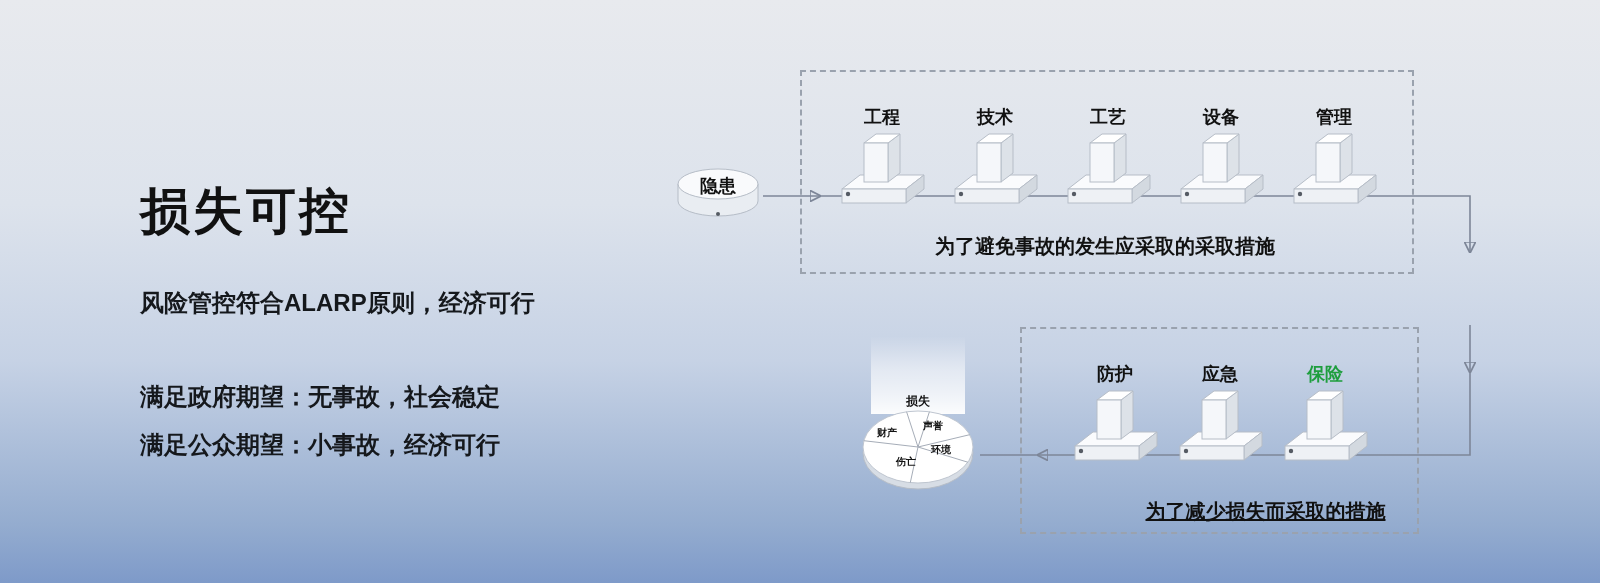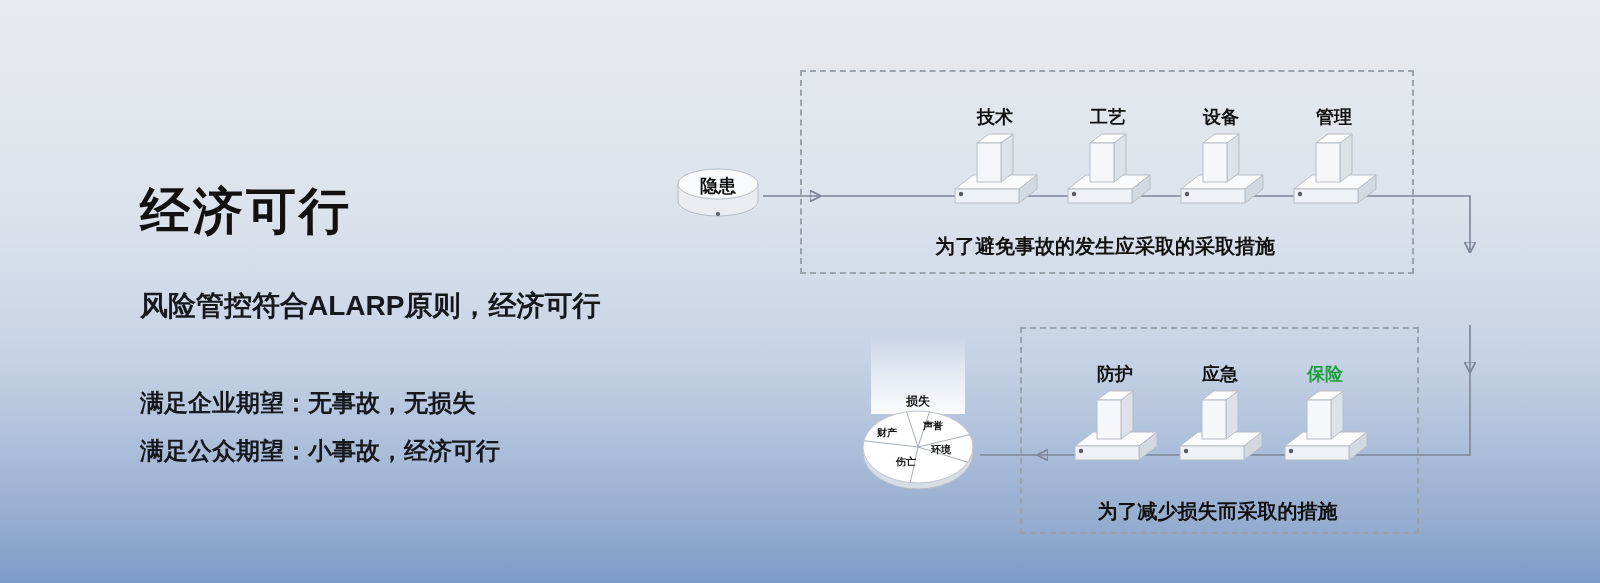--- a/index.html
+++ b/index.html
@@ -8,29 +8,29 @@
     font-family:"Liberation Sans","DejaVu Sans",sans-serif;
     color:#15181c;
   }
   .stage{
     position:relative;width:1600px;height:583px;
     background:linear-gradient(180deg,#e8eaee 0%,#dde3ec 35%,#c6d2e5 62%,#94accf 90%,#7e9ac9 100%);
   }
   
   .left-panel{position:absolute;left:140px;top:178px;width:520px;}
   .page-title{font-size:50px;font-weight:bold;letter-spacing:3px;margin:0 0 42px 0;color:#111;}
-  .subtitle{font-size:28px;font-weight:bold;margin:0 0 62px 0;color:#15181c;}
+  .subtitle{font-size:24px;font-weight:bold;margin:0 0 62px 0;color:#15181c;}
   .exp-line{font-size:24px;font-weight:bold;margin:0 0 16px 0;color:#15181c;}
   
   .dashed-box{position:absolute;border:2px dashed #9aa2ae;background:transparent;}
   .box-top{left:800px;top:70px;width:610px;height:200px;}
   .box-bottom{left:1020px;top:327px;width:395px;height:203px;}
   .caption{position:absolute;text-align:center;font-size:20px;font-weight:bold;color:#111;}
   .caption-top{left:800px;top:233px;width:610px;}
-  .caption-bottom{left:1020px;top:498px;width:395px;}
+  .caption-bottom{left:1068px;top:498px;width:395px;text-decoration:underline;}
   
   .arrows{position:absolute;left:0;top:0;pointer-events:none;}
   .arrows path{stroke:#7d8698;stroke-width:1.6;fill:none;}
   
   .barrier{position:absolute;width:92px;text-align:center;}
   .barrier-label{font-size:18px;font-weight:bold;height:24px;line-height:24px;color:#111;}
   .barrier-label.green{color:#1e9e3e;}
   .barrier-svg{display:block;margin-top:4px;width:92px;height:74px;}
   
   .cylinder{position:absolute;width:86px;height:62px;}
@@ -49,23 +49,23 @@
   .seg-shengyu{left:63px;top:14px;}
   .seg-shangwang{left:36px;top:50px;}
   .seg-huanjing{left:71px;top:38px;}
 </style>
 </head>
 <body>
 
 <div class="stage">
 
   <div class="left-panel">
-    <h1 class="page-title">经济可行</h1>
+    <h1 class="page-title">损失可控</h1>
     <p class="subtitle">风险管控符合ALARP原则，经济可行</p>
-    <p class="exp-line">满足企业期望：无事故，无损失</p>
+    <p class="exp-line">满足政府期望：无事故，社会稳定</p>
     <p class="exp-line">满足公众期望：小事故，经济可行</p>
   </div>
 
   <div class="dashed-box box-top"></div>
   <div class="dashed-box box-bottom"></div>
 
   <svg class="arrows" width="1600" height="583" viewBox="0 0 1600 583">
     <defs>
       <marker id="arrow" viewBox="0 0 10 10" refX="9" refY="5" markerWidth="7" markerHeight="7" orient="auto">
         <path d="M0 0 L10 5 L0 10 Z" fill="#6d7686" stroke="none"></path>
@@ -85,20 +85,32 @@
   <div class="cylinder" style="left:675px;top:164px;">
     <svg class="cyl-svg" viewBox="0 0 86 62">
       <path d="M3 20 L3 37 A40 15 0 0 0 83 37 L83 20 Z" fill="#e9edf2" stroke="#b6bdc7"></path>
       <ellipse cx="43" cy="20" rx="40" ry="15" fill="#f9fafc" stroke="#b6bdc7"></ellipse>
       <circle cx="43" cy="50" r="2" fill="#555b64"></circle>
     </svg>
     <span class="cyl-label">隐患</span>
   </div>
 
 
+  <div class="barrier" style="left:836px;top:105px;">
+    <div class="barrier-label">工程</div>
+    <svg class="barrier-svg" viewBox="0 0 92 74">
+      <polygon points="6,56 70,56 88,42 24,42" fill="#fafbfd" stroke="#b6bdc7"></polygon>
+      <polygon points="70,56 88,42 88,56 70,70" fill="#d3d9e0" stroke="#b6bdc7"></polygon>
+      <rect x="6" y="56" width="64" height="14" fill="#eef1f5" stroke="#b6bdc7"></rect>
+      <polygon points="52,10 64,1 64,40 52,49" fill="#dde2e8" stroke="#b6bdc7"></polygon>
+      <polygon points="28,10 40,1 64,1 52,10" fill="#ffffff" stroke="#b6bdc7"></polygon>
+      <rect x="28" y="10" width="24" height="39" fill="#f5f7fa" stroke="#b6bdc7"></rect>
+      <circle cx="12" cy="61" r="2.2" fill="#555b64"></circle>
+    </svg>
+  </div>
 
   <div class="barrier" style="left:949px;top:105px;">
     <div class="barrier-label">技术</div>
     <svg class="barrier-svg" viewBox="0 0 92 74">
       <polygon points="6,56 70,56 88,42 24,42" fill="#fafbfd" stroke="#b6bdc7"></polygon>
       <polygon points="70,56 88,42 88,56 70,70" fill="#d3d9e0" stroke="#b6bdc7"></polygon>
       <rect x="6" y="56" width="64" height="14" fill="#eef1f5" stroke="#b6bdc7"></rect>
       <polygon points="52,10 64,1 64,40 52,49" fill="#dde2e8" stroke="#b6bdc7"></polygon>
       <polygon points="28,10 40,1 64,1 52,10" fill="#ffffff" stroke="#b6bdc7"></polygon>
       <rect x="28" y="10" width="24" height="39" fill="#f5f7fa" stroke="#b6bdc7"></rect>

